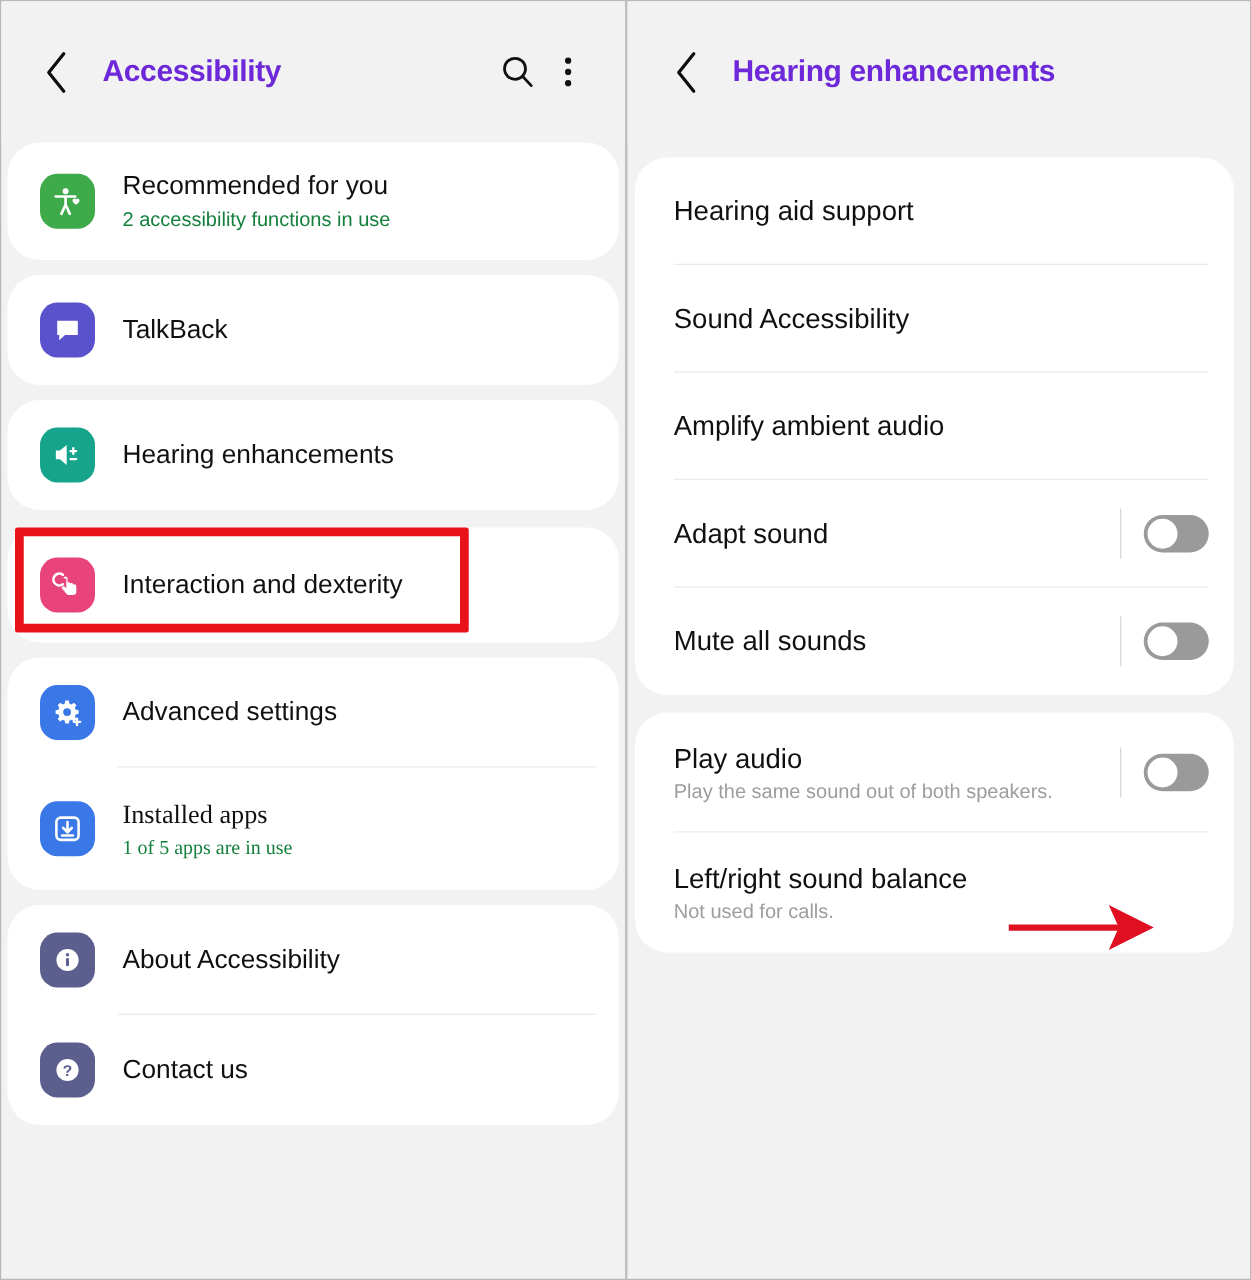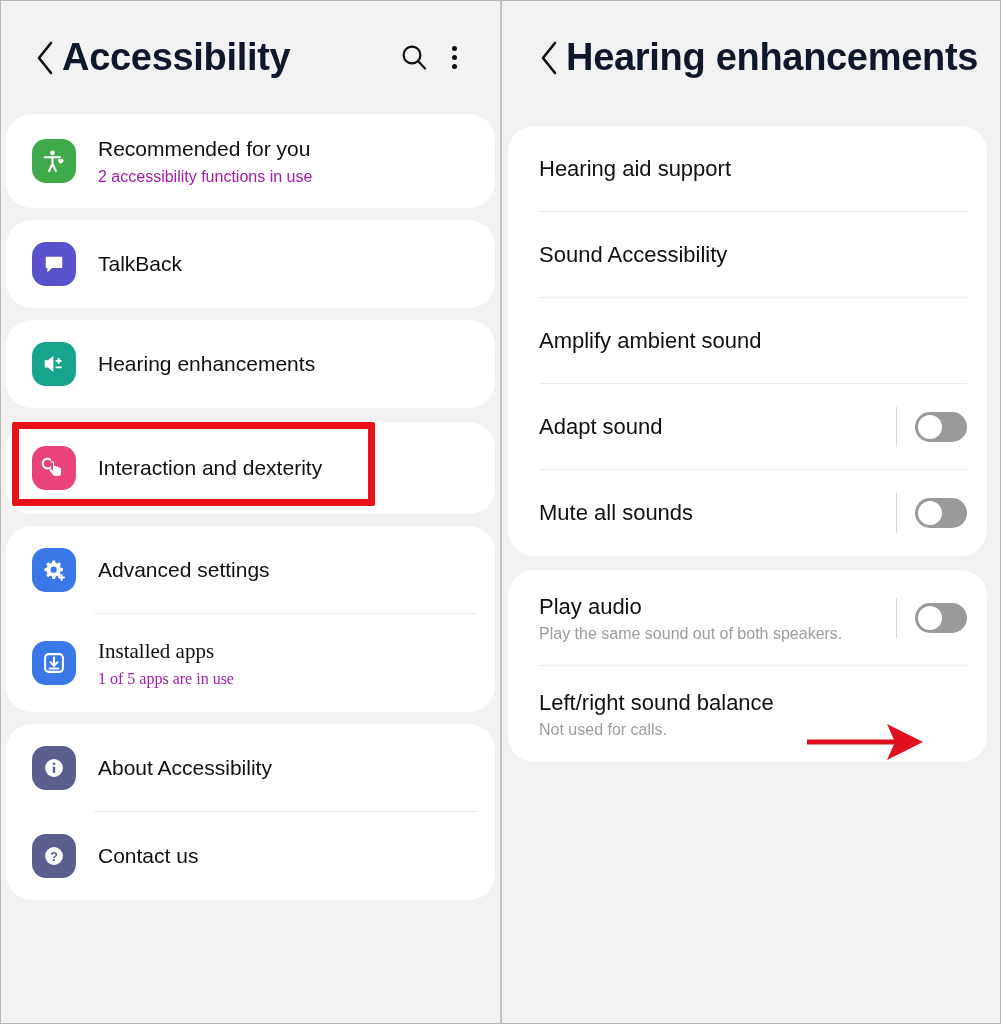--- a/index.html
+++ b/index.html
@@ -35,25 +35,25 @@
     background: #f2f2f2;
   }
   .back-ico {
     width: 26px; height: 40px;
     flex: 0 0 auto;
     display: flex; align-items: center; justify-content: center;
     cursor: pointer;
   }
   .back-ico svg { display: block; }
   .hdr-title {
-    font-size: 38px;
+    font-size: 24px;
     font-weight: bold;
-    color: #0f172a;
+    color: #6d28d9;
     letter-spacing: -0.3px;
-    margin-left: 4px;
+    margin-left: 24px;
     white-space: nowrap;
   }
   .hdr-spacer { flex: 1 1 auto; }
   .hdr-act {
     width: 40px; height: 40px;
     display: flex; align-items: center; justify-content: center;
     cursor: pointer;
   }
   .dots { display: flex; flex-direction: column; gap: 4px; align-items: center; }
   .dots i { width: 5px; height: 5px; border-radius: 50%; background: #101010; display: block; }
@@ -93,21 +93,21 @@
   .row-txt { display: flex; flex-direction: column; justify-content: center; flex: 1 1 auto; min-width: 0; }
   .row-title {
     font-size: 21px;
     color: #101010;
     line-height: 1.25;
     position: relative;
     display: inline-block;
   }
   .row-sub {
     font-size: 16px;
-    color: #a21caf;
+    color: #15803d;
     margin-top: 4px;
     line-height: 1.2;
   }
   .row-sub.grey { color: #9d9d9d; font-size: 16px; }
 
   
   .panel-right .row { padding-left: 31px; min-height: 86px; }
   .panel-right .row-title { font-size: 22px; }
   .panel-right .row-sub { font-size: 16px; }
 
@@ -330,21 +330,21 @@
         <span class="sep"></span>
       </div>
       <div class="row">
         <div class="row-txt">
           <span class="row-title">Sound Accessibility</span>
         </div>
         <span class="sep"></span>
       </div>
       <div class="row">
         <div class="row-txt">
-          <span class="row-title">Amplify ambient sound</span>
+          <span class="row-title">Amplify ambient audio</span>
         </div>
         <span class="sep"></span>
       </div>
       <div class="row">
         <div class="row-txt">
           <span class="row-title">Adapt sound</span>
         </div>
         <div class="toggle-wrap">
           <span class="toggle-divider"></span>
           <span class="toggle">

